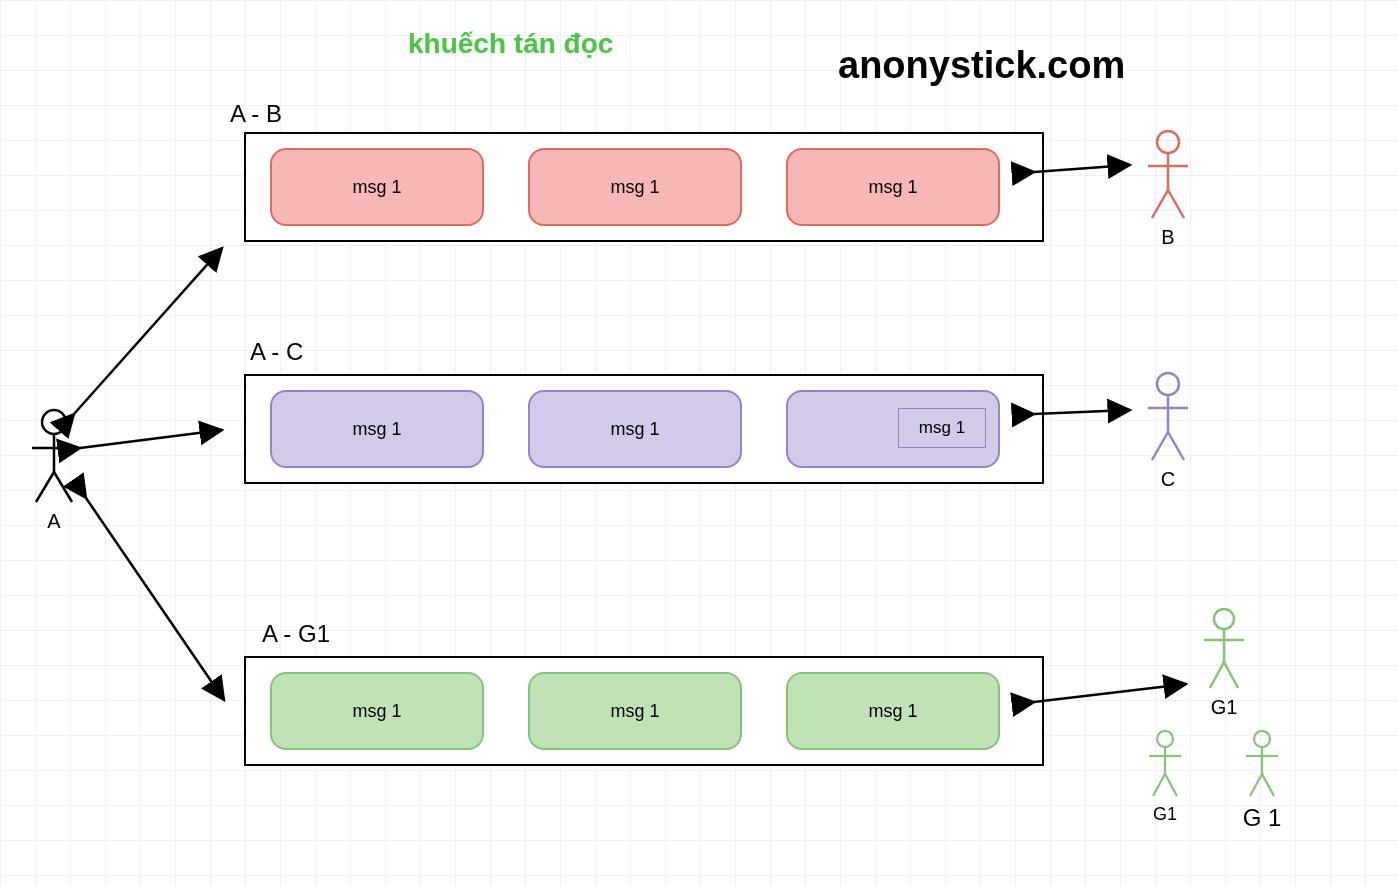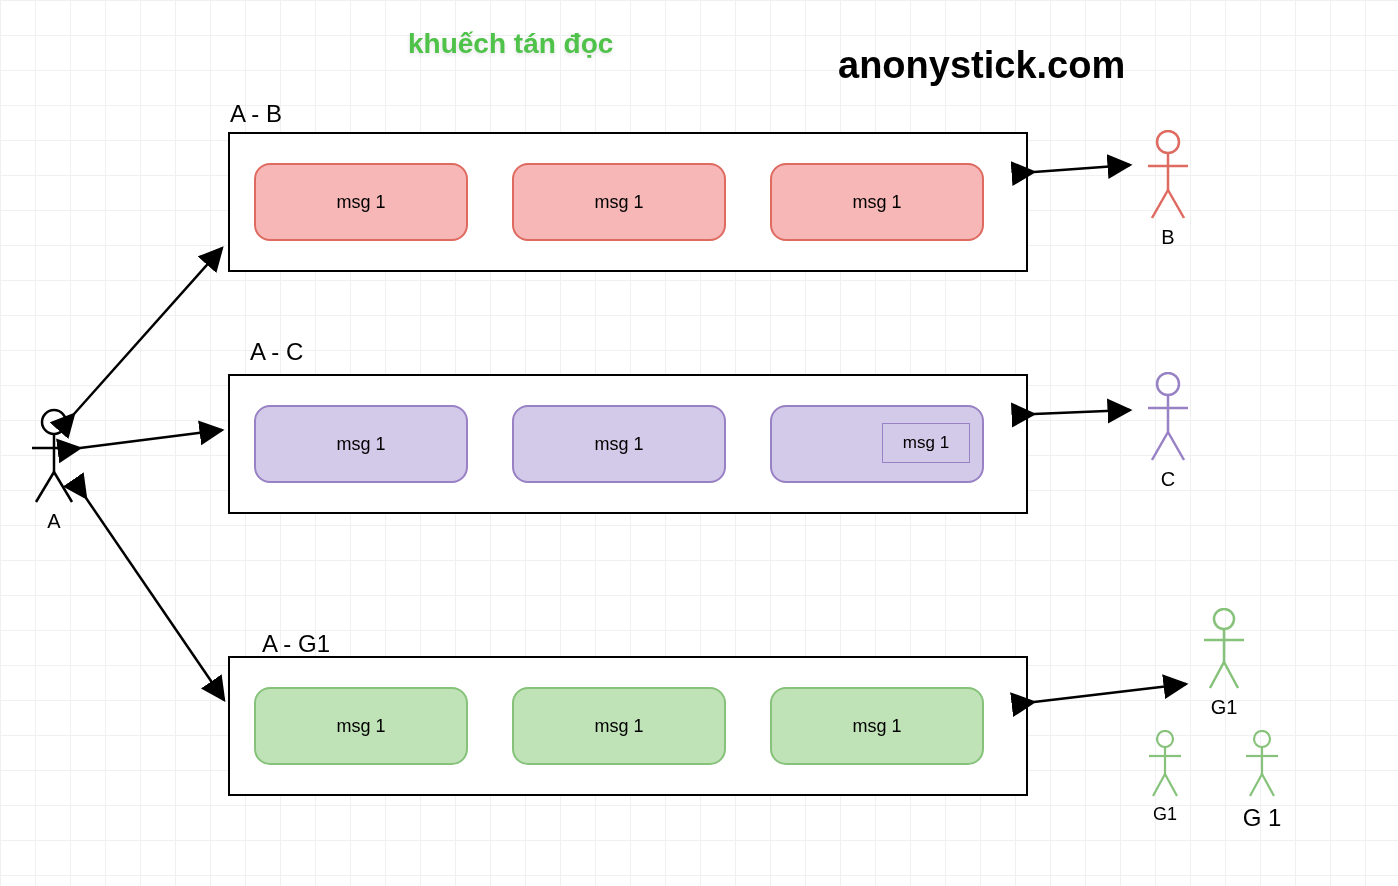--- a/index.html
+++ b/index.html
@@ -23,23 +23,24 @@
   }
   .watermark{
     position:absolute;left:838px;top:44px;
     font-size:38px;font-weight:700;color:#000;
   }
   .row-label{
     position:absolute;font-size:24px;color:#000;font-weight:400;
   }
   .queue{
     position:absolute;border:2px solid #000;background:#fff;
-    height:140px;width:800px;
+    height:110px;width:800px;
     display:flex;align-items:center;gap:44px;padding:0 24px;
     box-sizing:border-box;
+    margin-left:16px;
   }
   .msg{
     flex:0 0 214px;height:78px;border-radius:16px;
     display:flex;align-items:center;justify-content:center;
     font-size:18px;color:#000;box-sizing:border-box;position:relative;
   }
   .msg.pink  {background:#f6b7b6;border:2px solid #de6a60;}
   .msg.purple{background:#d3c9e8;border:2px solid #9881c4;}
   .msg.green {background:#bfe3b6;border:2px solid #86c27a;}
   .sub-box{
@@ -60,21 +61,21 @@
 </head>
 <body>
 
 <div class="grid"></div>
 
 <div class="title">khuếch tán đọc</div>
 <div class="watermark">anonystick.com</div>
 
 <div class="row-label" style="left:230px;top:100px;">A - B</div>
 <div class="row-label" style="left:250px;top:338px;text-align:right;">A - C</div>
-<div class="row-label" style="left:262px;top:620px;margin-top:10px;">A - G1</div>
+<div class="row-label" style="left:262px;top:620px;">A - G1</div>
 
 <div class="queue" style="left:228px;top:132px;">
   <div class="msg pink">
       <span>msg 1</span>
     </div>
   <div class="msg pink">
       <span>msg 1</span>
     </div>
   <div class="msg pink">
       <span>msg 1</span>

